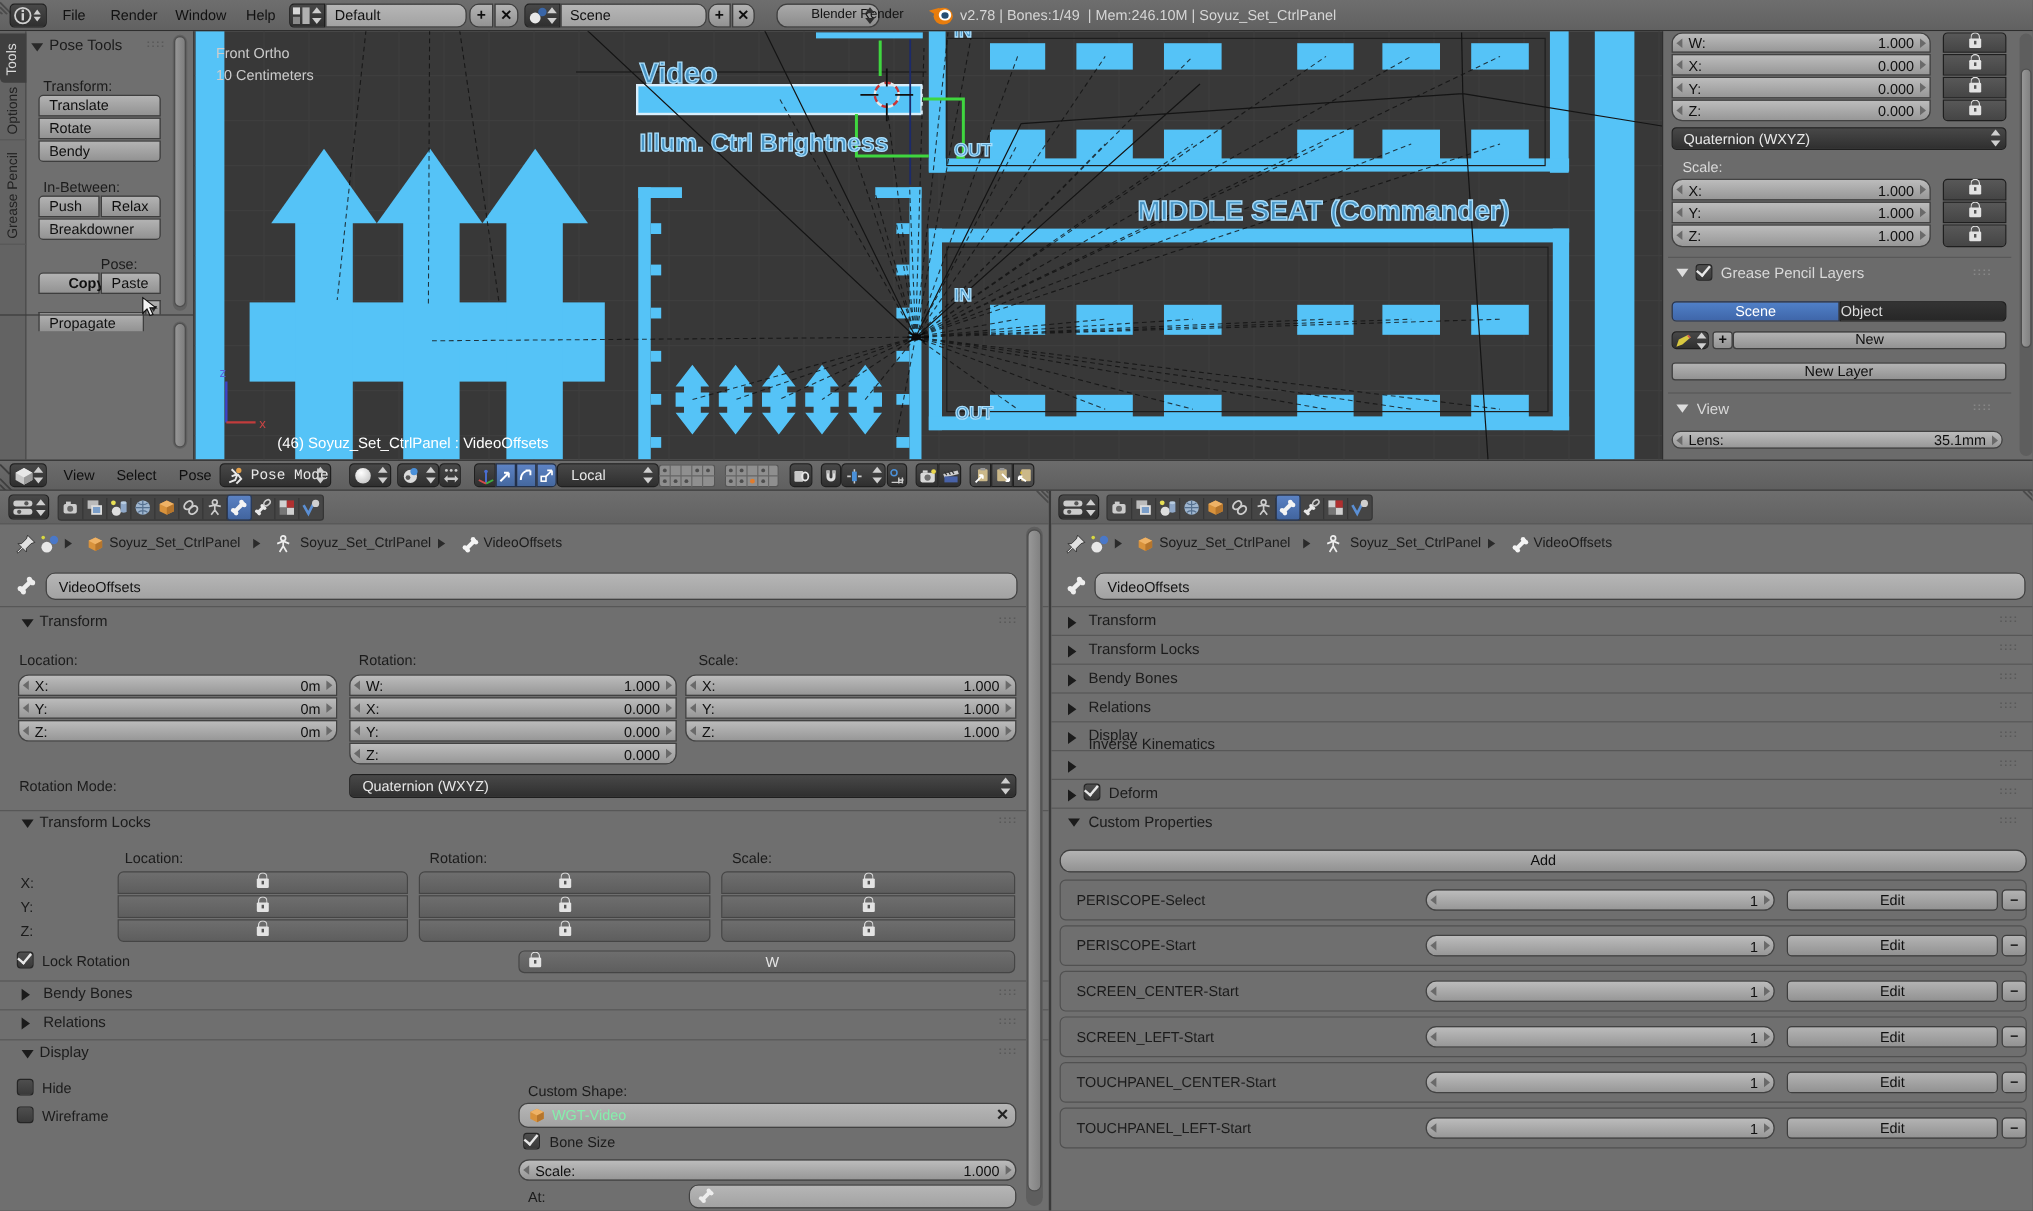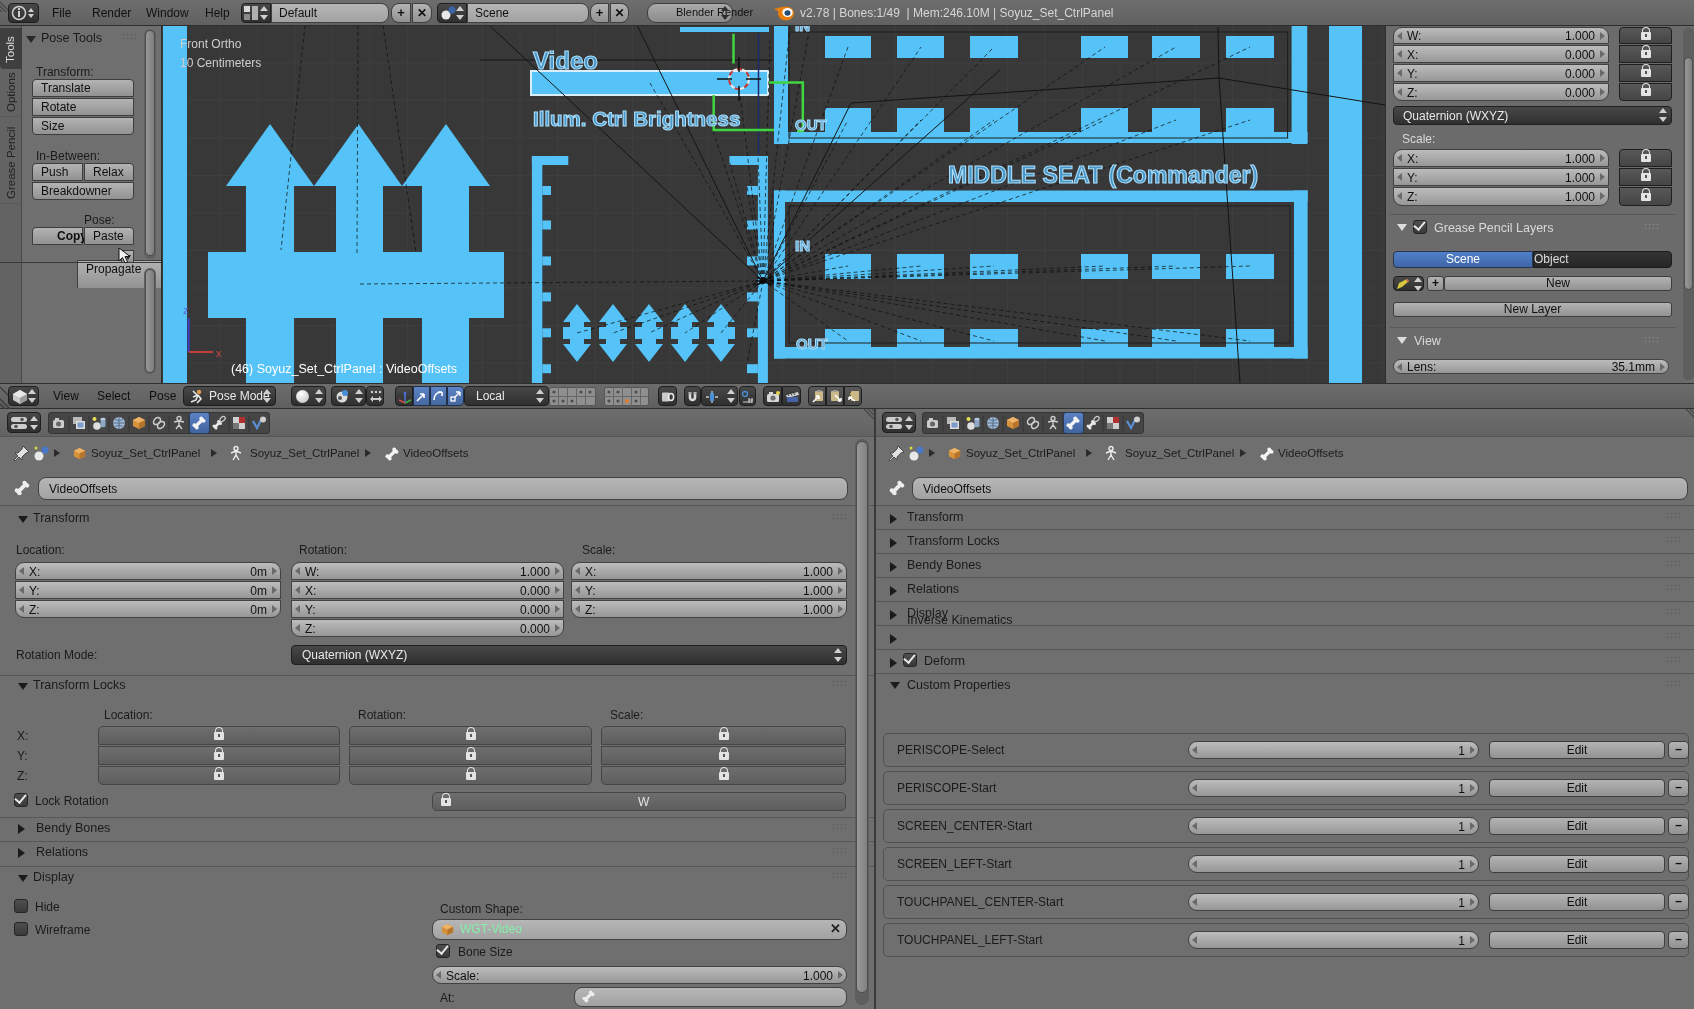--- a/index.html
+++ b/index.html
@@ -96,40 +96,40 @@
  <div class="b ph" style="left:41px;top:5px;font-size:12.5px;">Pose Tools</div>
  <div class="b grip" style="left:122px;top:5px;">::::</div>
  <div class="b lab" style="left:36px;top:39px;">Transform:</div>
  <div class="b btnL" style="left:32px;top:53px;width:102px;height:18px;border-radius:4px 4px 0 0;">
         <span style="position:absolute;left:8px;top:1px;">Translate</span>
       </div>
  <div class="b btnL" style="left:32px;top:72px;width:102px;height:18px;border-radius:0;">
         <span style="position:absolute;left:8px;top:1px;">Rotate</span>
       </div>
  <div class="b btnL" style="left:32px;top:91px;width:102px;height:18px;border-radius:0 0 4px 4px;">
-        <span style="position:absolute;left:8px;top:1px;">Size</span>
+        <span style="position:absolute;left:8px;top:1px;">Bendy</span>
       </div>
  <div class="b lab" style="left:36px;top:123px;">In-Between:</div>
  <div class="b btnL" style="left:32px;top:137px;width:51px;height:18px;border-radius:4px 0 0 0;">
         <span style="position:absolute;left:8px;top:1px;">Push</span>
       </div>
  <div class="b btnL" style="left:84px;top:137px;width:50px;height:18px;border-radius:0 4px 0 0;">
         <span style="position:absolute;left:8px;top:1px;">Relax</span>
       </div>
  <div class="b btnL" style="left:32px;top:156px;width:102px;height:18px;border-radius:0 0 4px 4px;">
         <span style="position:absolute;left:8px;top:1px;">Breakdowner</span>
       </div>
  <div class="b lab" style="left:36px;top:187px;margin-left:48px;">Pose:</div>
  <div class="b btnL" style="left:32px;top:201px;width:51px;height:18px;border-radius:4px 0 0 0;">
         <span style="position:absolute;left:24px;top:1px;font-weight:bold;">Copy</span>
       </div>
  <div class="b btnL" style="left:84px;top:201px;width:50px;height:18px;border-radius:0 4px 0 0;">
         <span style="position:absolute;left:8px;top:1px;">Paste</span>
       </div>
- <div class="b btnL" style="left:32px;top:234px;width:88px;height:28px;border-radius:0;border-bottom:none;margin-left:45px;">
+ <div class="b btnL" style="left:32px;top:234px;width:88px;height:16px;border-radius:0;border-bottom:none;">
         <span style="position:absolute;left:8px;top:1px;">Propagate</span>
       </div>
  <div class="b btnL" style="left:121px;top:224px;width:13px;height:12px;border-radius:0;border-bottom:none;">
         <span style="position:absolute;left:3px;top:4px;width:0;height:0;border-left:3.5px solid transparent;border-right:3.5px solid transparent;border-top:5px solid #2e2e2e;"></span>
       </div>
 
  <div class="b" style="left:144px;top:3px;width:12px;height:230px;background:#606060;border-radius:6px;"></div>
  <div class="b" style="left:145px;top:4px;width:10px;height:226px;background:linear-gradient(90deg,#969696,#7e7e7e);border-radius:5px;border:1px solid #4e4e4e;"></div>
  <div class="b" style="left:0;top:236px;width:162px;height:1px;background:#3a3a3a;"></div>
  <div class="b" style="left:144px;top:242px;width:12px;height:106px;background:#606060;border-radius:6px;"></div>
@@ -335,21 +335,21 @@
         <path d="M0 2 L8 10" stroke="#3e3e3e" stroke-width="1.5"></path>
       </svg>
       <div class="b mn" style="left:8px;top:2px;width:31px;height:20px;"><svg width="16" height="16" viewBox="0 0 16 16" style="margin:2px 0 0 3px;">
           <path d="M8 1 L15 5 L15 11 L8 15 L1 11 L1 5 Z" fill="#c8c8c8"></path>
           <path d="M8 1 L15 5 L8 9 L1 5 Z" fill="#e8e8e8"></path>
           <path d="M8 9 L15 5 L15 11 L8 15 Z" fill="#9a9a9a"></path>
         </svg><span class="updn" style="right:2px;"></span></div>
  <div class="b" style="left:53px;top:5px;color:#0f0f0f;">View</div>
  <div class="b" style="left:97px;top:5px;color:#0f0f0f;">Select</div>
  <div class="b" style="left:149px;top:5px;color:#0f0f0f;">Pose</div>
- <div class="b mn" style="left:183px;top:2px;width:93px;height:20px;"><svg width="17" height="16" viewBox="0 0 17 16" style="margin:2px 0 0 4px;">
+ <div class="b mn" style="left:183px;top:2px;width:93px;height:20px;font-family:Liberation Mono, monospace;"><svg width="17" height="16" viewBox="0 0 17 16" style="margin:2px 0 0 4px;">
           <circle cx="11" cy="3" r="2.2" fill="#e2a04c"></circle>
           <path d="M10 6 L5 8 M10 6 L13 10 L9 14 M10 6 L8 11 L3 13 M5 2 L9 6" stroke="#e8e8e8" stroke-width="1.6" fill="none"></path>
         </svg><span style="position:absolute;left:25px;top:2px;">Pose Mode</span><span class="updn"></span></div>
  <div class="b mn" style="left:291px;top:2px;width:35px;height:20px;">
         <span style="position:absolute;left:4px;top:3px;width:13px;height:13px;border-radius:50%;background:radial-gradient(circle at 5px 4px,#ffffff,#b9b9b9);"></span>
         <span class="updn" style="right:2px;"></span>
       </div>
  <div class="b mn" style="left:331px;top:2px;width:35px;height:20px;"><svg width="15" height="15" viewBox="0 0 15 15" style="margin:2px 0 0 3px;">
           <circle cx="7" cy="8" r="5.5" fill="#dcdcdc"></circle>
           <circle cx="10" cy="4" r="3" fill="#4a90d9"></circle>
@@ -861,20 +861,21 @@
 <div class="b grip" style="left:790px;top:221px;">::::</div>
 <div class="sepl" style="top:240px;"></div>
 <div class="b" style="left:14px;top:247px;"><span class="tri-r"></span></div>
 <div class="b cb cbk" style="left:27px;top:244px;"></div>
 <div class="b ph" style="left:48px;top:245px;">Deform</div>
 <div class="b grip" style="left:790px;top:245px;">::::</div>
 <div class="sepl" style="top:264px;"></div>
 <div class="b" style="left:14px;top:271px;"><span class="tri-d"></span></div>
 <div class="b ph" style="left:31px;top:269px;">Custom Properties</div>
 <div class="b grip" style="left:790px;top:269px;">::::</div>
+<div class="b btnL" style="left:7px;top:299px;width:806px;height:19px;border-radius:9px;line-height:17px;">Add</div>
 <div class="b" style="left:7px;top:324px;width:806px;height:34px;border:1px solid #515151;border-radius:5px;"></div>
 <div class="b lab" style="left:21px;top:334px;">PERISCOPE-Select</div>
 <div class="b sl" style="left:312px;top:332px;width:291px;height:18px;border-radius:9px;">
         <span class="la"></span>
         <span class="ra"></span>
         <span class="rv">1</span>
       </div>
 <div class="b btnL" style="left:613px;top:332px;width:176px;height:18px;border-radius:4px;line-height:16px;">Edit</div>
 <div class="b btnL" style="left:792px;top:332px;width:21px;height:18px;border-radius:4px;line-height:14px;font-weight:bold;">–</div>
 <div class="b" style="left:7px;top:362px;width:806px;height:34px;border:1px solid #515151;border-radius:5px;"></div>

